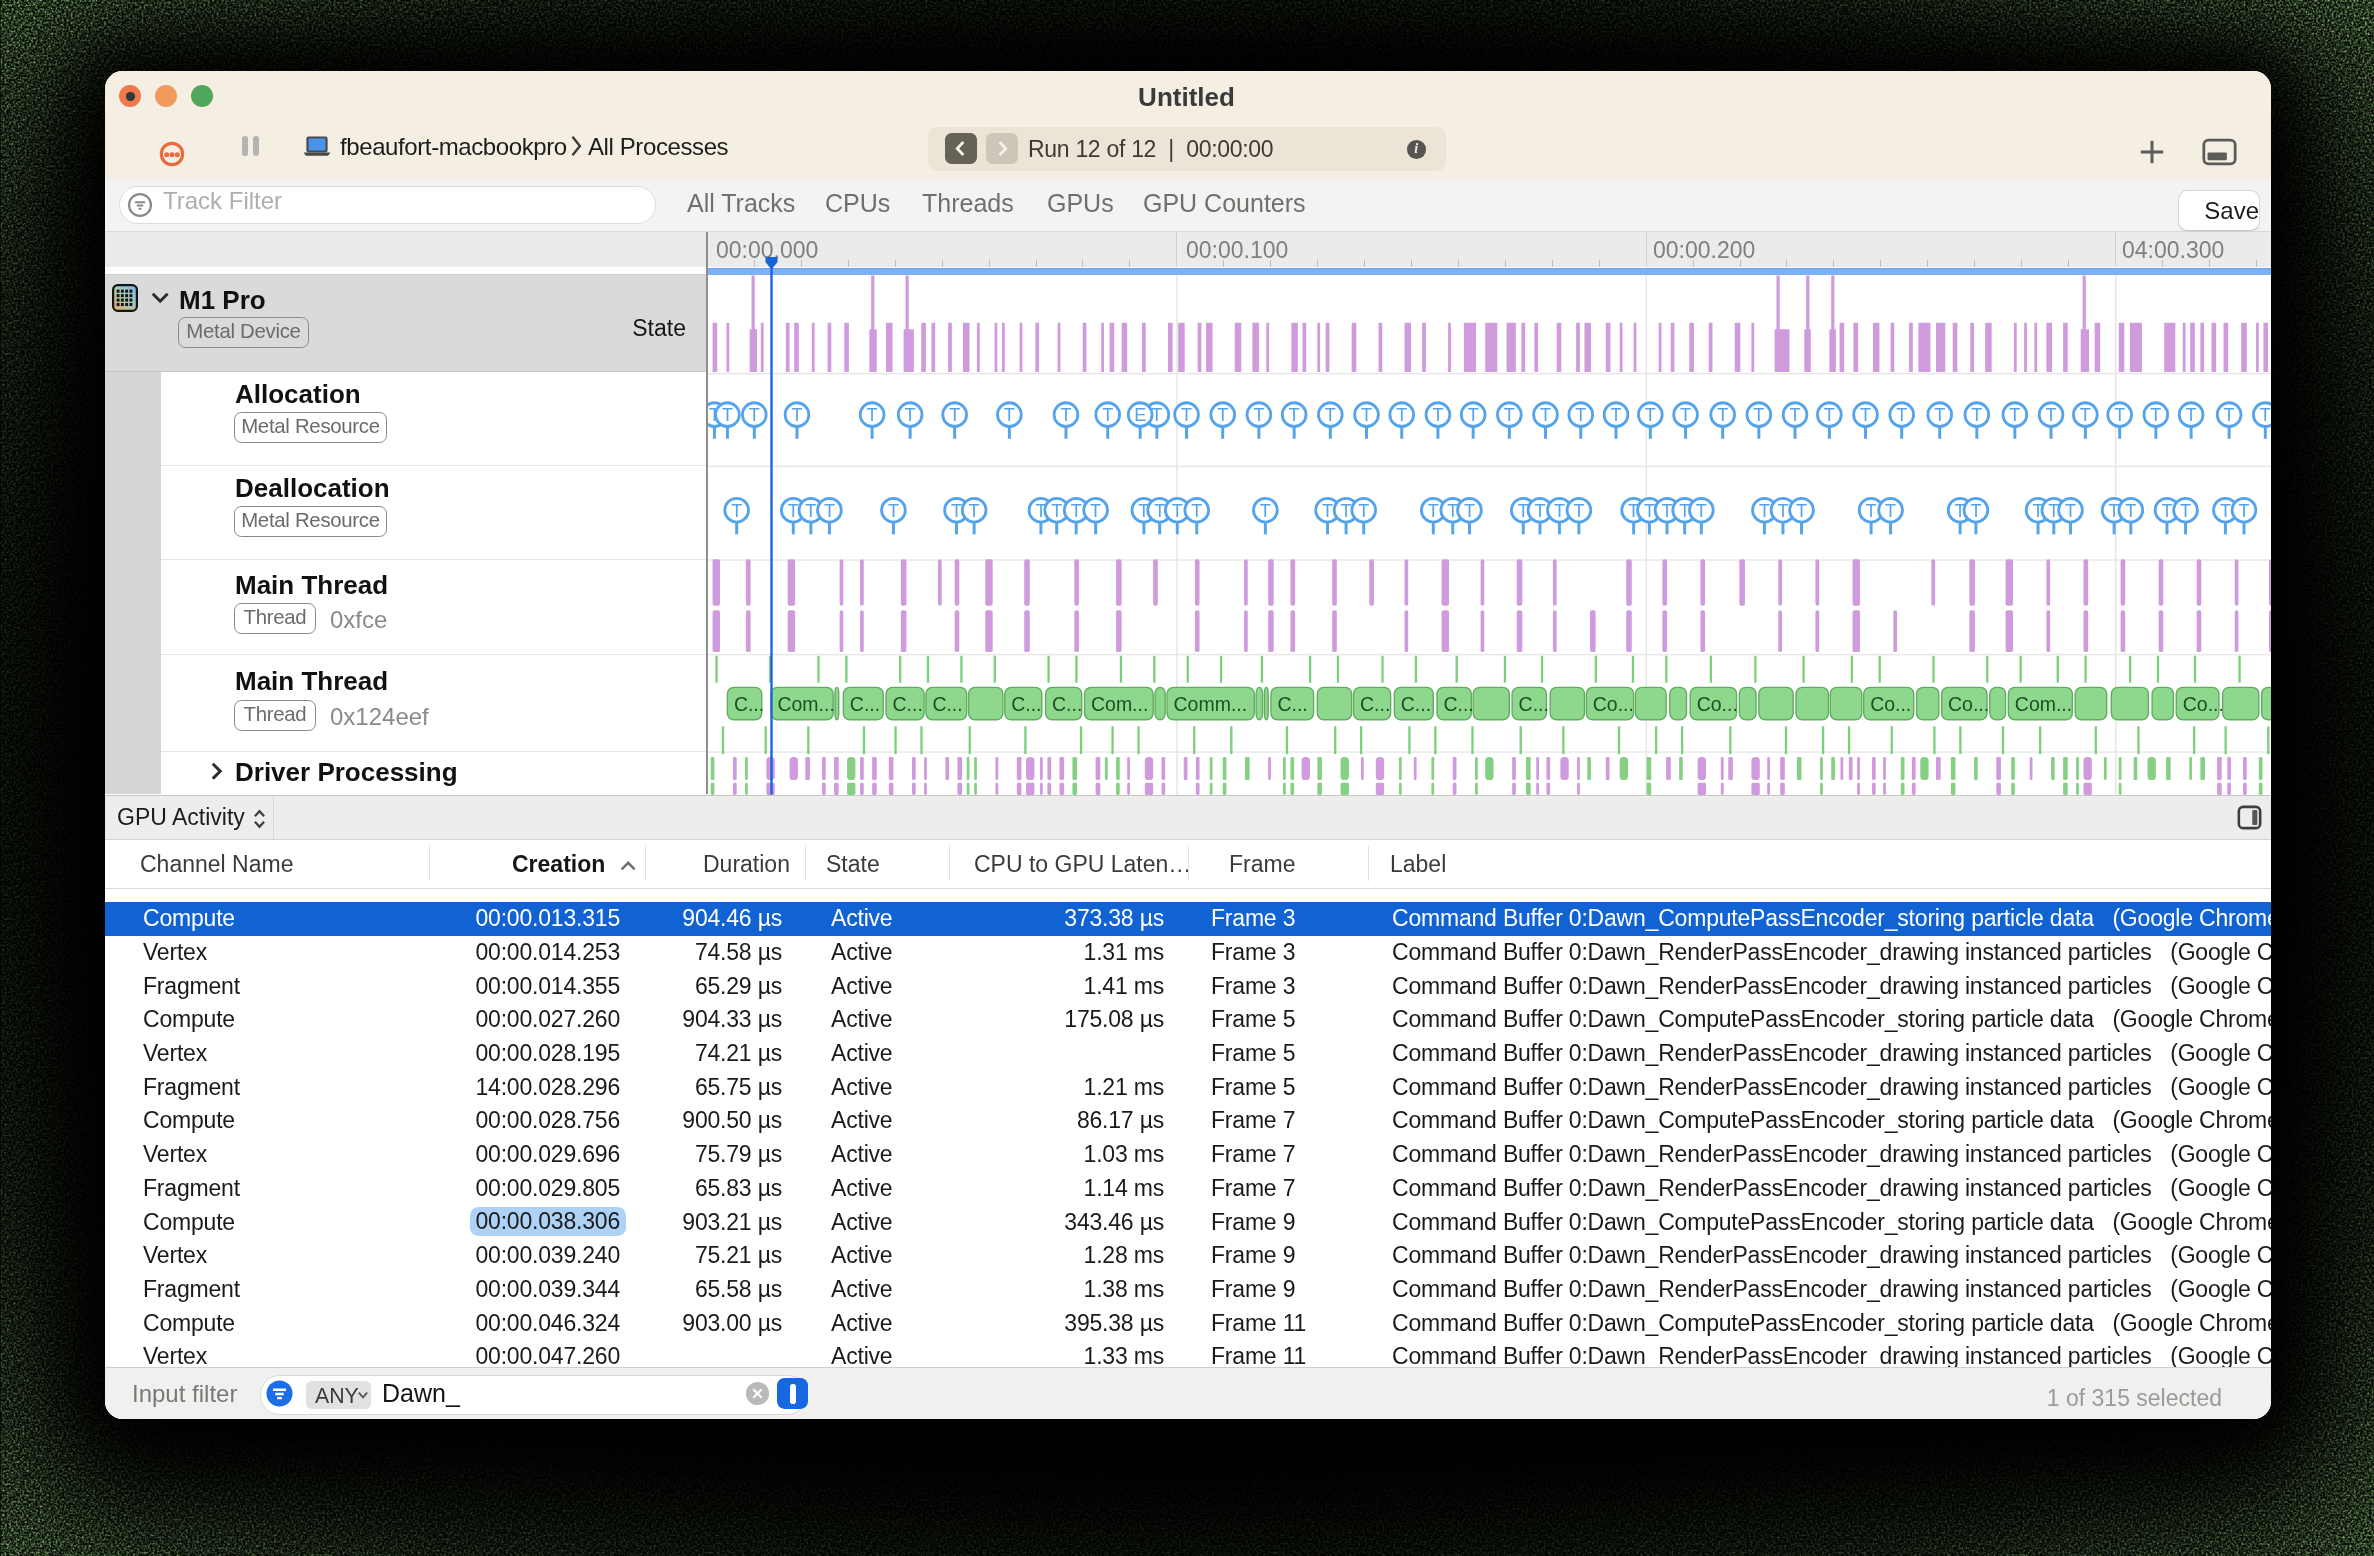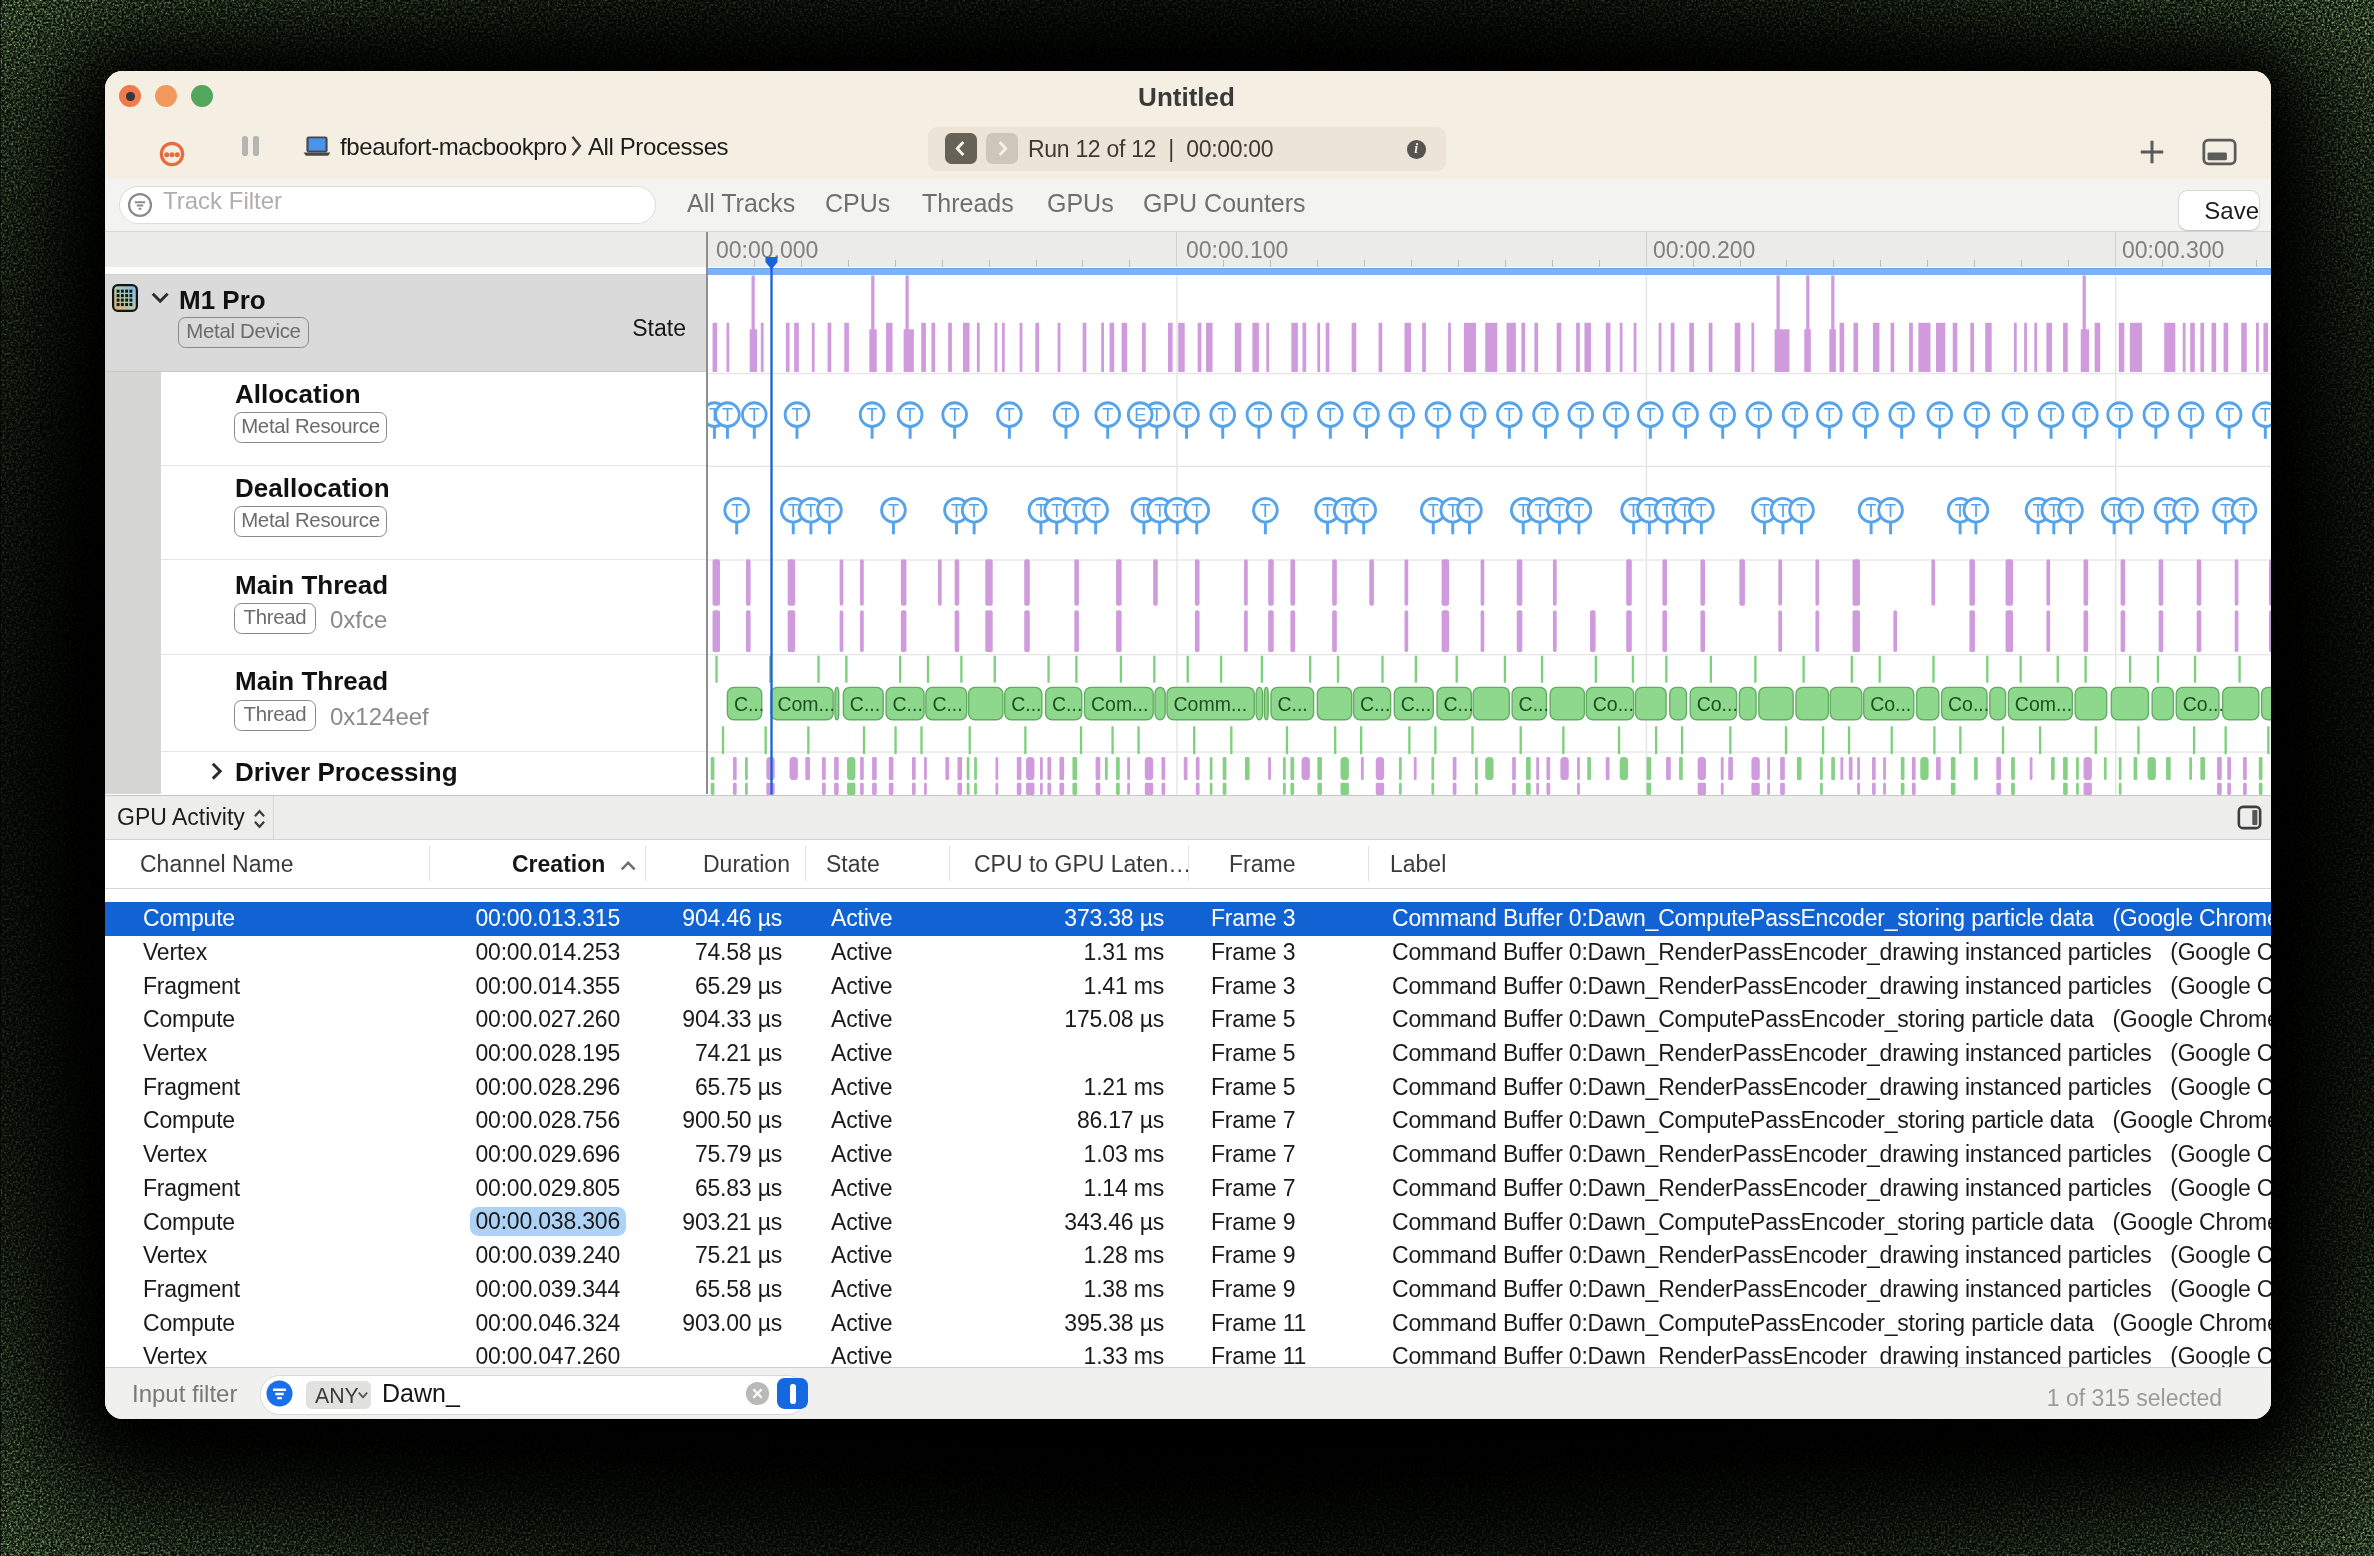--- a/index.html
+++ b/index.html
@@ -147,21 +147,21 @@
     <div class="tick" style="left:1963px"></div>
     <div class="tick" style="left:2057px"></div>
     <div class="tick" style="left:2104px"></div>
     <div class="tick" style="left:2151px"></div>
     <div class="gmaj" style="left:1071px"></div>
     <div class="gmaj" style="left:1541px"></div>
     <div class="gmaj" style="left:2010px"></div>
  <div class="rlabel" style="left:611px">00:00.000</div>
  <div class="rlabel" style="left:1081px">00:00.100</div>
  <div class="rlabel" style="left:1548px">00:00.200</div>
- <div class="rlabel" style="left:2017px">00:00.300</div>
+ <div class="rlabel" style="left:2017px">04:00.300</div>
  <div class="bandl"></div>
     <div class="band"></div>
  <div class="tracks"></div>
  <div class="m1hdr"></div>
  <div class="graystrip"></div>
  <div class="subpanel"></div>
  <svg width="1575" height="527" viewBox="0 0 1698 568" style="position:absolute;left:602px;top:197px">
       <rect x="506" y="8" width="1.5" height="560" fill="#e4e4e2"></rect>
       <rect x="1012" y="8" width="1.5" height="560" fill="#e4e4e2"></rect>
       <rect x="1518" y="8" width="1.5" height="560" fill="#e4e4e2"></rect>
@@ -1048,21 +1048,21 @@
     <div class="row" style="top:966px">
       <span class="c1">Vertex</span>
       <span class="cr">00:00.028.195</span>
       <span class="c3">74.21 µs</span>
       <span class="c4">Active</span>
       <span class="c6">Frame 5</span>
       <span class="c7">Command Buffer 0:Dawn_RenderPassEncoder_drawing instanced particles&nbsp;&nbsp;&nbsp;(Google Chro</span>
     </div>
     <div class="row" style="top:1000px">
       <span class="c1">Fragment</span>
-      <span class="cr">00:00.028.296</span>
+      <span class="cr">14:00.028.296</span>
       <span class="c3">65.75 µs</span>
       <span class="c4">Active</span>
       <span class="c5">1.21 ms</span>
       <span class="c6">Frame 5</span>
       <span class="c7">Command Buffer 0:Dawn_RenderPassEncoder_drawing instanced particles&nbsp;&nbsp;&nbsp;(Google Chro</span>
     </div>
     <div class="row" style="top:1033px">
       <span class="c1">Compute</span>
       <span class="cr">00:00.028.756</span>
       <span class="c3">900.50 µs</span>

